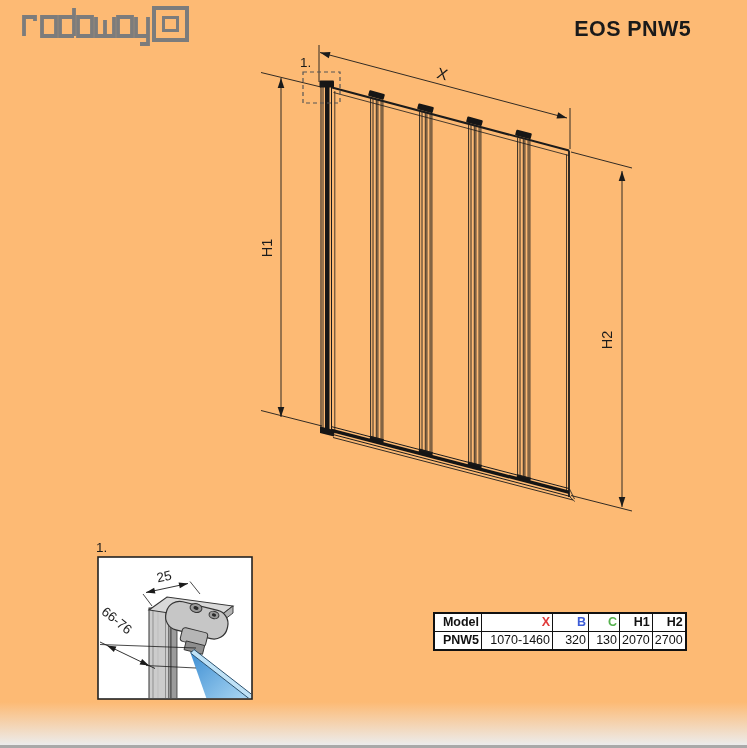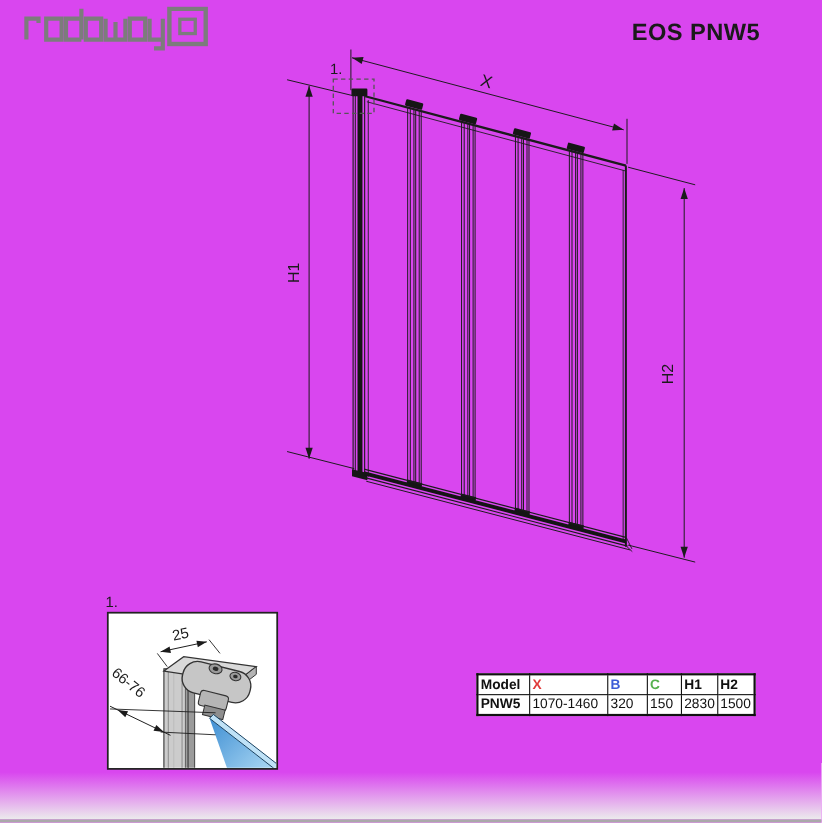--- a/index.html
+++ b/index.html
@@ -1,28 +1,28 @@
 <!DOCTYPE html>
 <html><head>
 <meta charset="utf-8">
 <style>
   html,body{margin:0;padding:0;background:#fff;}
-  .sheet{position:relative;width:747px;height:748px;background:#d946ef;overflow:hidden;
+  .sheet{position:relative;width:747px;height:748px;background:#fdba74;overflow:hidden;
          font-family:"Liberation Sans",sans-serif;}
   .logo{position:absolute;left:20px;top:6px;}
   .product-title{position:absolute;right:56px;top:17px;font-size:21.5px;font-weight:700;
                  color:#1a1a1a;letter-spacing:0.4px;}
   .drawing-svg{position:absolute;left:0;top:0;}
   .page-bottom{position:absolute;left:0;right:0;bottom:0;height:46px;
                background:linear-gradient(180deg,rgba(255,255,255,0),#ececec);
                border-bottom:3px solid #a9a9a9;box-sizing:border-box;}
   
   .spec-table{position:absolute;left:433px;top:612px;border-collapse:collapse;
               font-size:12.5px;color:#111;background:#fff;border:2px solid #111;}
-  .spec-table td{border:1.3px solid #111;text-align:left;padding:0 2px;height:17px;
+  .spec-table td{border:1.3px solid #111;text-align:right;padding:0 2px;height:17px;
                  line-height:1.05;white-space:nowrap;}
   .spec-table tr.hdr td{font-weight:700;}
   .c-model{width:42px;}
   .c-x{width:66px;}
   .c-b{width:31px;}
   .c-c{width:26px;}
   .c-h1{width:24px;}
   .c-h2{width:26px;}
   .hx{color:#e03a3a;}
   .hb{color:#3c5cd7;}
@@ -244,21 +244,21 @@
       <td class="c-x hx">X</td>
       <td class="c-b hb">B</td>
       <td class="c-c hc">C</td>
       <td class="c-h1">H1</td>
       <td class="c-h2">H2</td>
     </tr>
     <tr>
       <td class="model-cell">PNW5</td>
       <td>1070-1460</td>
       <td>320</td>
-      <td>150</td>
-      <td>2830</td>
-      <td>1500</td>
+      <td>130</td>
+      <td>2070</td>
+      <td>2700</td>
     </tr>
   </tbody>
     </table>
 
   <div class="page-bottom"></div>
 </div>
 
 </body></html>

